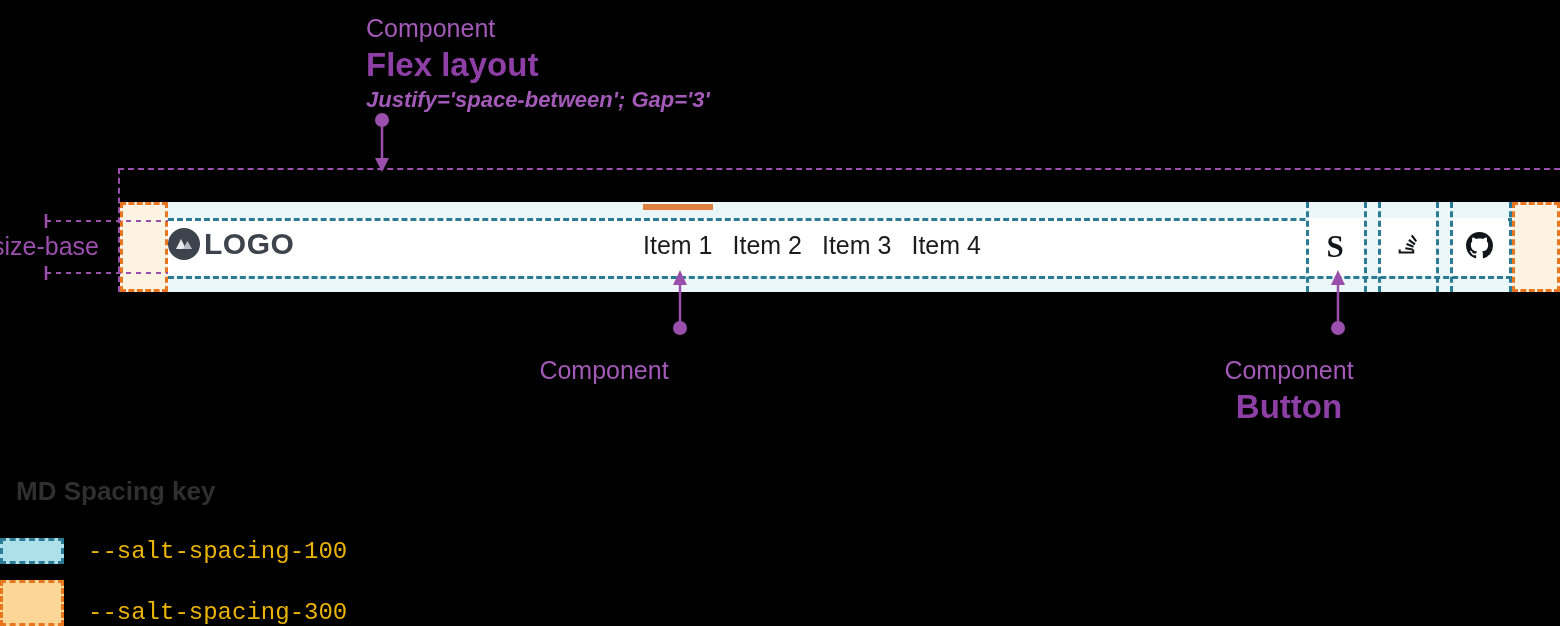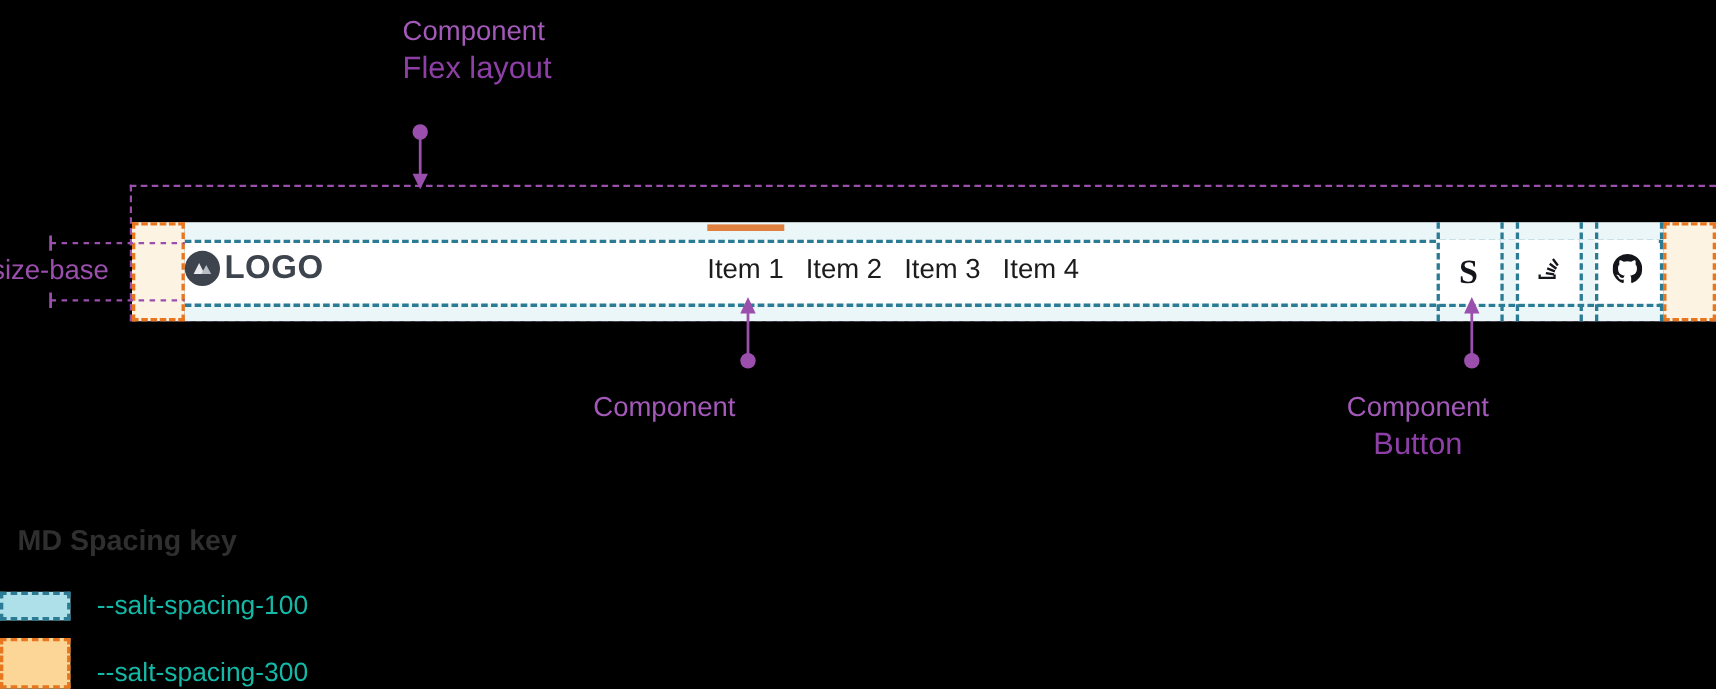--- a/index.html
+++ b/index.html
@@ -21,22 +21,22 @@
     color: #9b4fad;
     white-space: nowrap;
     line-height: 1.28;
   }
   .anno-kind {
     font-size: 25px;
     font-weight: 400;
     color: #a359b8;
   }
   .anno-name {
-    font-size: 28px;
-    font-weight: 400;
+    font-size: 33px;
+    font-weight: 700;
     color: #8e3fa6;
   }
   .anno-props {
     font-size: 22px;
     font-weight: 700;
     font-style: italic;
     color: #a359b8;
   }
 
   
@@ -202,30 +202,32 @@
     align-items: center;
   }
   .legend-swatch {
     width: 64px;
     box-sizing: border-box;
   }
   .legend-label {
     position: absolute;
     left: 88px;
     font-size: 24px;
-    color: #14b8a6;
-    white-space: nowrap;
+    color: #eab308;
+    white-space: nowrap;
+    font-family: Liberation Mono, monospace;
   }
 </style>
 </head>
 <body>
 
 <div class="anno-text" style="left:366px; top:12px;">
   <div class="anno-kind">Component</div>
   <div class="anno-name">Flex layout</div>
+  <div class="anno-props">Justify='space-between'; Gap='3'</div>
 </div>
 
 <svg class="connector" style="left:368px; top:112px;" width="28" height="62" viewBox="0 0 28 62">
   <circle cx="14" cy="8" r="7" fill="#9b4fad"></circle>
   <line x1="14" y1="8" x2="14" y2="50" stroke="#9b4fad" stroke-width="2.5"></line>
   <polygon points="14,60 7,46 21,46" fill="#9b4fad"></polygon>
 </svg>
 
 <div class="component-frame"></div>
 

